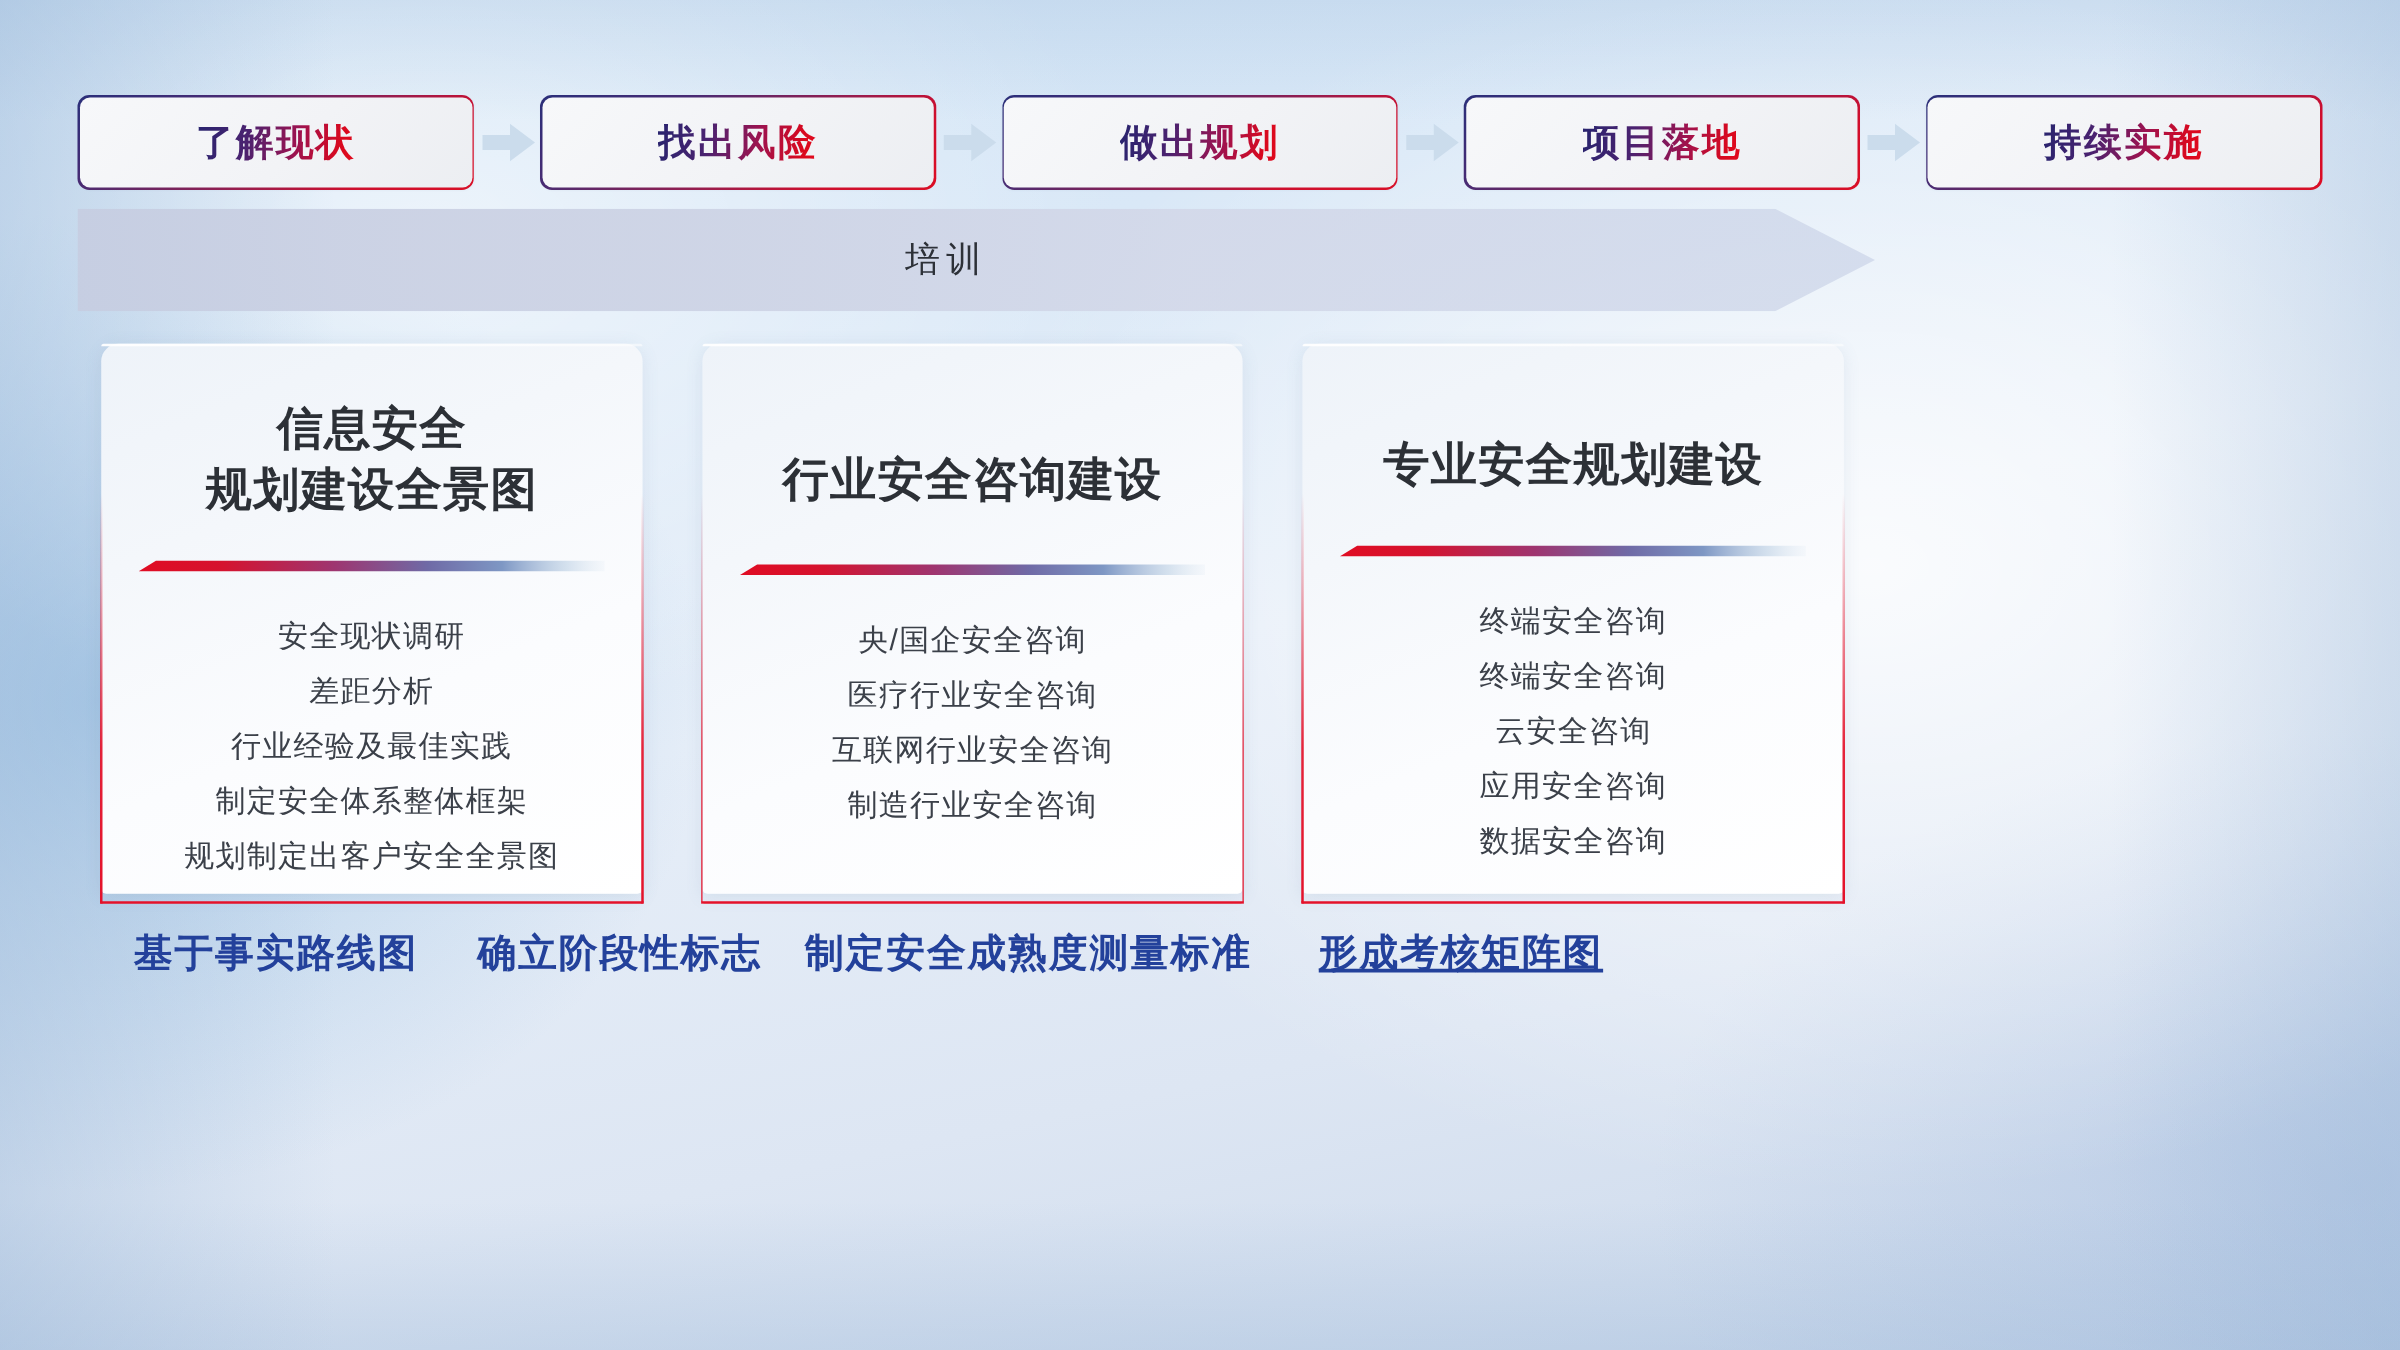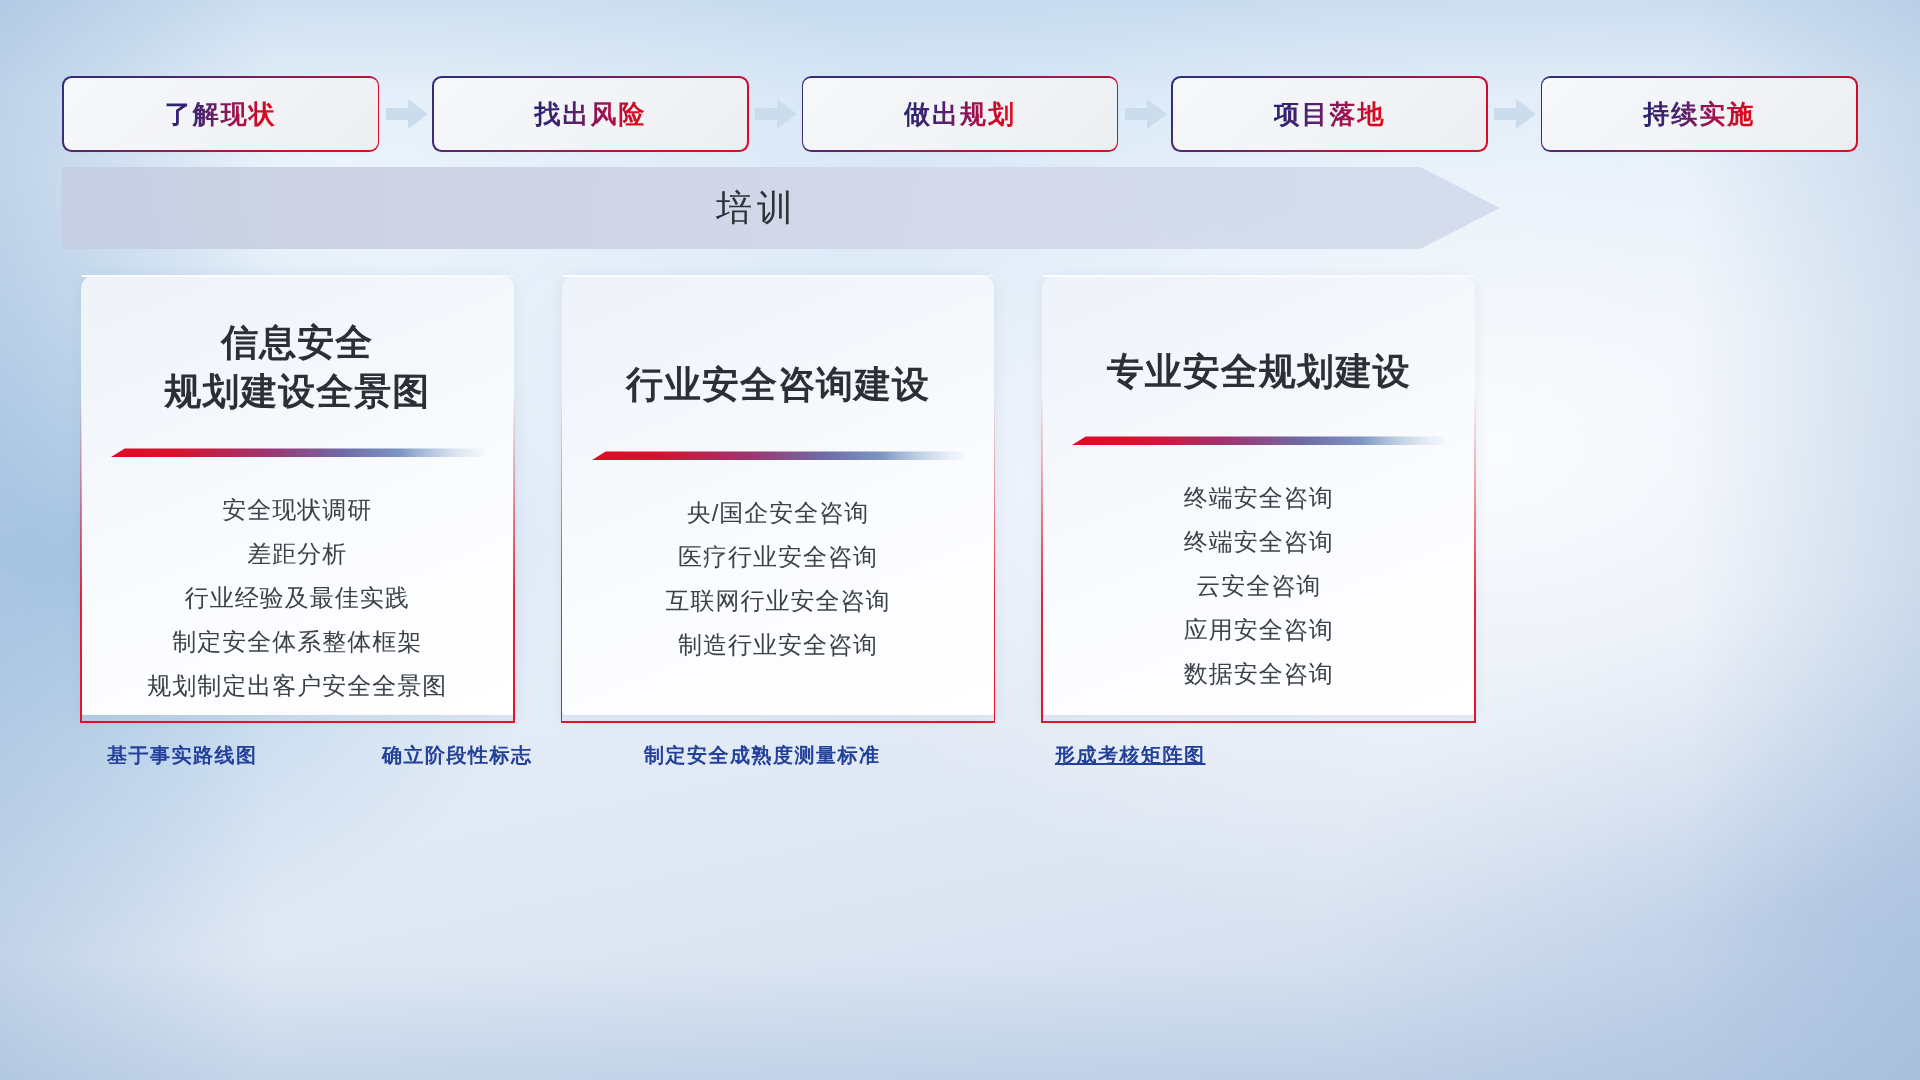--- a/index.html
+++ b/index.html
@@ -60,21 +60,21 @@
   
   .step-box::before {
     content: "";
     position: absolute;
     inset: -1.6px;
     border-radius: 9.5px;
     background: linear-gradient(150deg, #2b2f7a 0%, #4a2a73 28%, #a01a4a 58%, #d80b29 78%, #e30b21 100%);
     z-index: -1;
   }
   .step-label {
-    font-size: 26px;
+    font-size: 30px;
     font-weight: 700;
     letter-spacing: 2px;
     background: linear-gradient(100deg, #27246e 0%, #4a2270 32%, #9c1350 62%, #d8091f 88%, #e40a1c 100%);
     -webkit-background-clip: text;
     background-clip: text;
     -webkit-text-fill-color: transparent;
     color: #9c1350;
     white-space: nowrap;
   }
   .step-arrow {
@@ -92,21 +92,21 @@
     z-index: 3;
   }
   #training-banner svg { display: block; width: 100%; height: 100%; }
   #training-label {
     position: absolute;
     left: 0; top: 0;
     width: 1390px; height: 82px;
     display: flex;
     align-items: center;
     justify-content: center;
-    font-size: 36px;
+    font-size: 28px;
     font-weight: 400;
     letter-spacing: 5px;
     color: #2d3138;
   }
 
   
   #cards-row {
     position: absolute;
     left: 81px; top: 275px;
     width: 1394px; height: 440px;
@@ -188,21 +188,21 @@
   
   #bottom-labels {
     position: absolute;
     left: 92px; top: 742px;
     width: 1400px; height: 44px;
     z-index: 5;
   }
   .bottom-label {
     position: absolute;
     top: 0;
-    font-size: 20px;
+    font-size: 31px;
     font-weight: 700;
     color: #23419b;
     letter-spacing: 1.5px;
     white-space: nowrap;
   }
 </style>
 </head>
 <body>
 
 <div id="slide">

